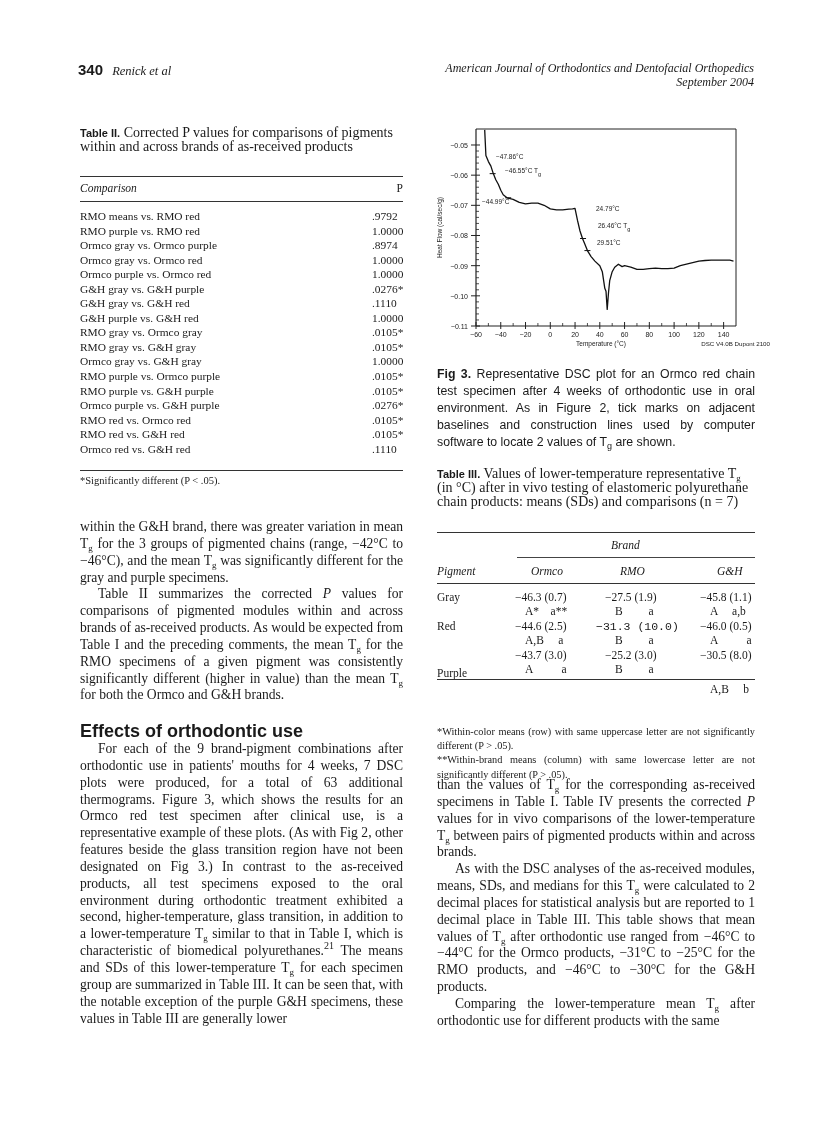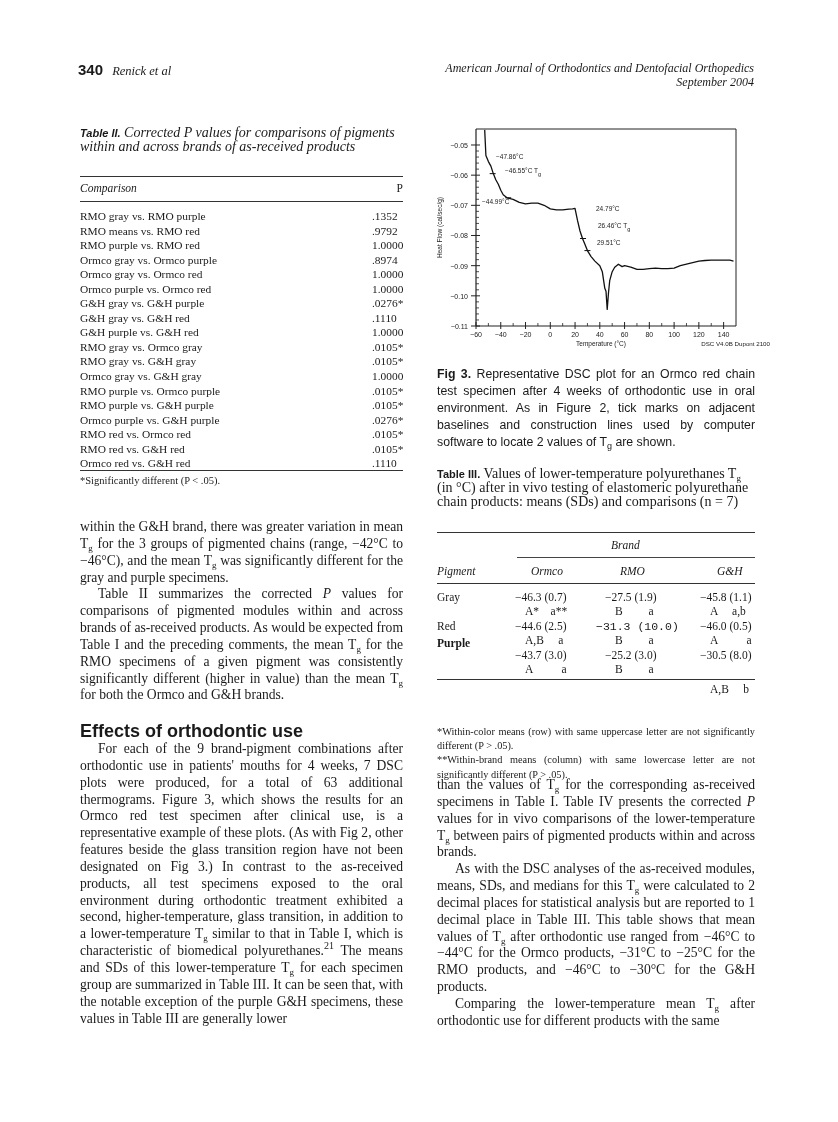--- a/index.html
+++ b/index.html
@@ -5,21 +5,21 @@
   html, body { margin:0; padding:0; background:#ffffff; }
   body { width:838px; height:1122px; position:relative; overflow:hidden; color:#1a1a1a;
          font-family:"Liberation Serif", serif; }
   .abs { position:absolute; }
   
   .hdr-left { left:78px; top:61px; font-size:12.5px; }
   .hdr-left .pg { font-family:"Liberation Sans", sans-serif; font-weight:bold; font-size:15px; margin-right:6px; }
   .hdr-left .au { font-style:italic; }
   .hdr-right { right:84px; top:61px; text-align:right; font-style:italic; font-size:12px; line-height:14px; }
   
-  .t2-cap { left:80px; top:126px; width:320px; font-size:14px; line-height:14px;font-style:italic; }
+  .t2-cap { left:80px; top:126px; width:320px; font-size:14px; line-height:14px; }
   .tbl-label { font-family:"Liberation Sans", sans-serif; font-weight:bold; font-size:11px; }
   .rule { position:absolute; height:0; border-top:1.4px solid #333; }
   .rule.thin { border-top:1px solid #444; }
   .t2-head { left:80px; top:182px; width:323px; font-size:11.5px; }
   .t2-head .c1 { font-style:italic; }
   .t2-head .c2 { position:absolute; right:0; top:0; }
   .t2-rows { left:80px; top:209px; width:323px; }
   .t2-row { position:relative; height:14.55px; font-size:11.4px; line-height:14.55px; }
   .t2-row .p { position:absolute; left:292px; top:0; }
   .t2-foot { left:80px; top:475px; font-size:10.5px; }
@@ -60,21 +60,20 @@
   <span class="tbl-label">Table II.</span>
   <span>Corrected P values for comparisons of pigments within and across brands of as-received products</span>
 </div>
 <div class="rule" style="left:80px; top:176px; width:323px;"></div>
 <div class="abs t2-head">
   <span class="c1">Comparison</span>
   <span class="c2">P</span>
 </div>
 <div class="rule" style="left:80px; top:201px; width:323px;"></div>
 <div class="abs t2-rows" id="t2rows">
-    <div class="t2-row"><span>RMO gray vs. RMO purple</span><span class="p">.1352</span></div>
     <div class="t2-row"><span>RMO means vs. RMO red</span><span class="p">.9792</span></div>
     <div class="t2-row"><span>RMO purple vs. RMO red</span><span class="p">1.0000</span></div>
     <div class="t2-row"><span>Ormco gray vs. Ormco purple</span><span class="p">.8974</span></div>
     <div class="t2-row"><span>Ormco gray vs. Ormco red</span><span class="p">1.0000</span></div>
     <div class="t2-row"><span>Ormco purple vs. Ormco red</span><span class="p">1.0000</span></div>
     <div class="t2-row"><span>G&amp;H gray vs. G&amp;H purple</span><span class="p">.0276*</span></div>
     <div class="t2-row"><span>G&amp;H gray vs. G&amp;H red</span><span class="p">.1110</span></div>
     <div class="t2-row"><span>G&amp;H purple vs. G&amp;H red</span><span class="p">1.0000</span></div>
     <div class="t2-row"><span>RMO gray vs. Ormco gray</span><span class="p">.0105*</span></div>
     <div class="t2-row"><span>RMO gray vs. G&amp;H gray</span><span class="p">.0105*</span></div>
@@ -191,21 +190,21 @@
     </svg>
 </div>
 
 <div class="abs fig-cap">
   <b>Fig 3.</b>
   <span><span>Representative DSC plot for an Ormco red chain test specimen after 4 weeks of orthodontic use in oral environment. As in Figure 2, tick marks on adjacent baselines and construction lines used by computer software to locate 2 values of T</span><sub>g</sub><span> are shown.</span></span>
 </div>
 
 <div class="abs t3-cap">
   <span class="tbl-label">Table III.</span>
-  <span><span>Values of lower-temperature polyurethanes T</span><sub>g</sub><span> (in °C) after in vivo testing of elastomeric polyurethane chain products: means (SDs) and comparisons (n = 7)</span></span>
+  <span><span>Values of lower-temperature representative T</span><sub>g</sub><span> (in °C) after in vivo testing of elastomeric polyurethane chain products: means (SDs) and comparisons (n = 7)</span></span>
 </div>
 <div class="rule" style="left:437px; top:532px; width:318px;"></div>
 <div class="abs t3" id="t3">
   <span class="h" style="left:174px; top:4px;">Brand</span>
   <div class="rule thin" style="left:80px; top:22px; width:238px;"></div>
   <span class="h" style="left:0; top:30px;">Pigment</span>
   <span class="h" style="left:94px; top:30px;">Ormco</span>
   <span class="h" style="left:183px; top:30px;">RMO</span>
   <span class="h" style="left:280px; top:30px;">G&amp;H</span>
   <div class="rule" style="left:0; top:48px; width:318px;"></div>
@@ -216,21 +215,21 @@
     <span class="cell" style="left: 178px; top: 70px;">B         a</span>
     <span class="cell" style="left: 263px; top: 56px;">−45.8 (1.1)</span>
     <span class="cell" style="left: 273px; top: 70px;">A     a,b</span>
     <span class="cell" style="left: 0px; top: 85px;">Red</span>
     <span class="cell" style="left: 78px; top: 85px;">−44.6 (2.5)</span>
     <span class="cell" style="left: 88px; top: 99px;">A,B     a</span>
     <span class="cell" style="left: 159px; top: 85px; font-family: Liberation Mono, monospace;">−31.3 (10.0)</span>
     <span class="cell" style="left: 178px; top: 99px;">B         a</span>
     <span class="cell" style="left: 263px; top: 85px;">−46.0 (0.5)</span>
     <span class="cell" style="left: 273px; top: 99px;">A          a</span>
-    <span class="cell" style="left: 0px; top: 102px; font-weight: bold;">Purple</span>
+    <span class="cell" style="left: 0px; top: 132px;">Purple</span>
     <span class="cell" style="left: 78px; top: 114px; text-align: right;">−43.7 (3.0)</span>
     <span class="cell" style="left: 88px; top: 128px;">A          a</span>
     <span class="cell" style="left: 168px; top: 114px;">−25.2 (3.0)</span>
     <span class="cell" style="left: 178px; top: 128px;">B         a</span>
     <span class="cell" style="left: 263px; top: 114px;">−30.5 (8.0)</span>
     <span class="cell" style="left: 273px; top: 128px; margin-top: 20px;">A,B     b</span>
   </div>
 <div class="rule" style="left:437px; top:679px; width:318px;"></div>
 <div class="abs t3-foot">
   <p>*Within-color means (row) with same uppercase letter are not significantly different (P &gt; .05).</p>

